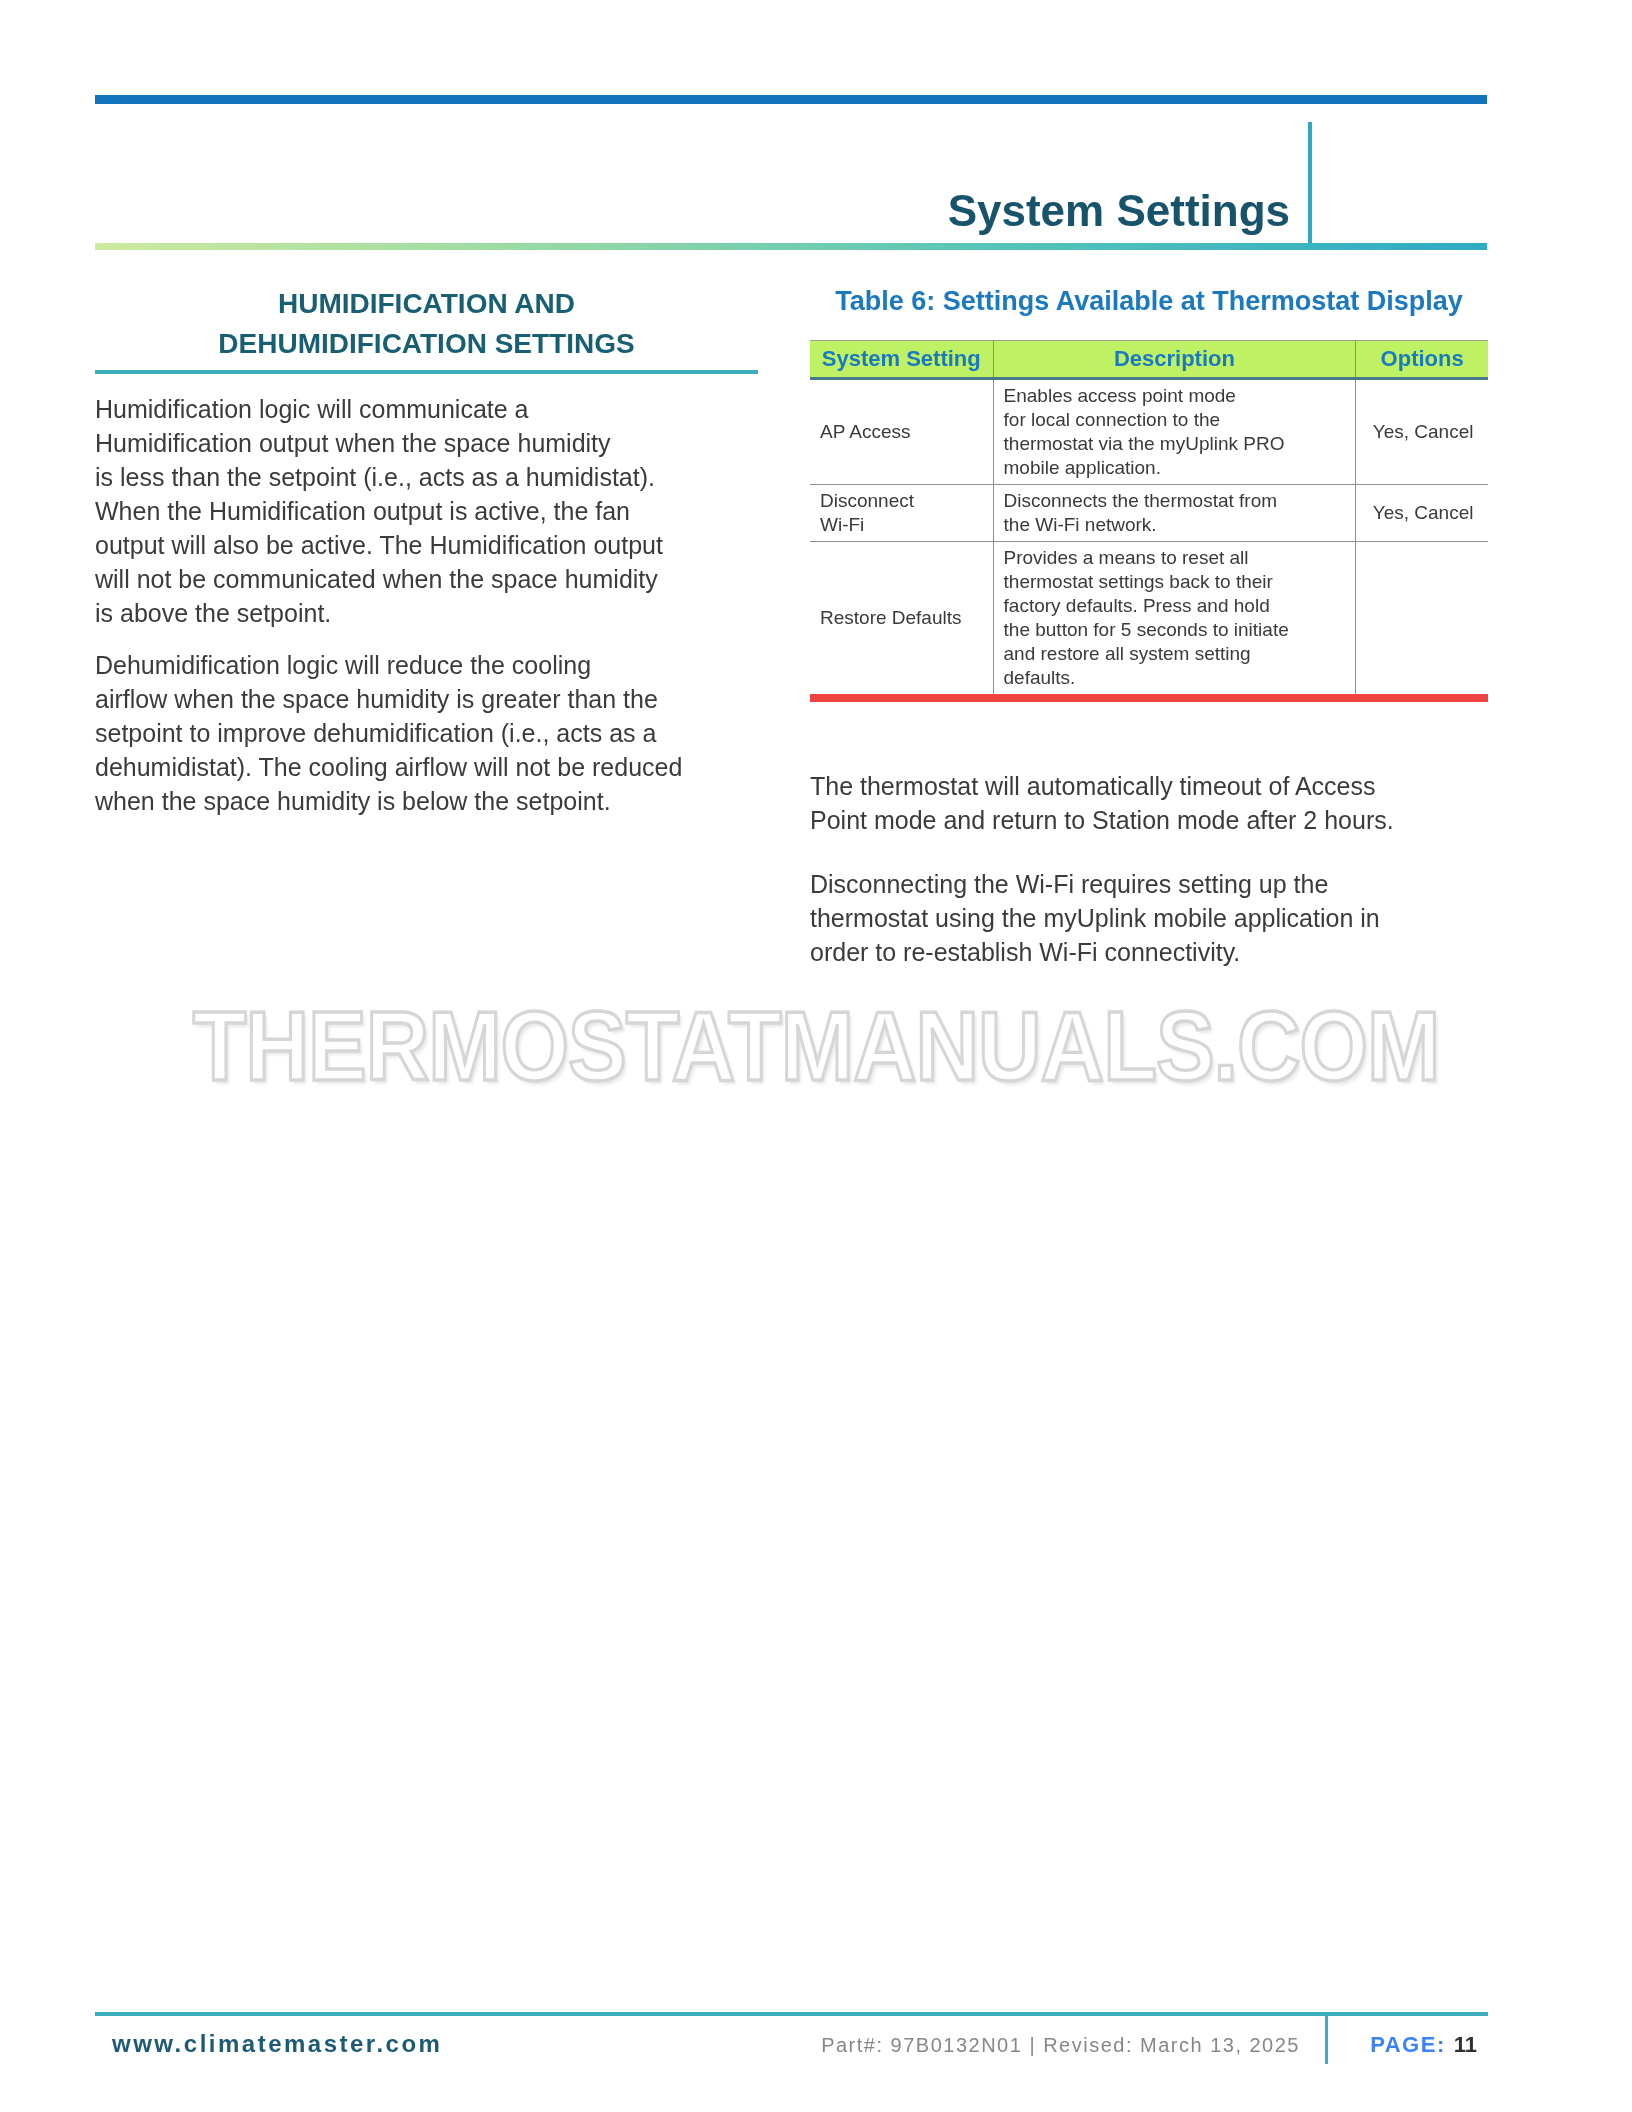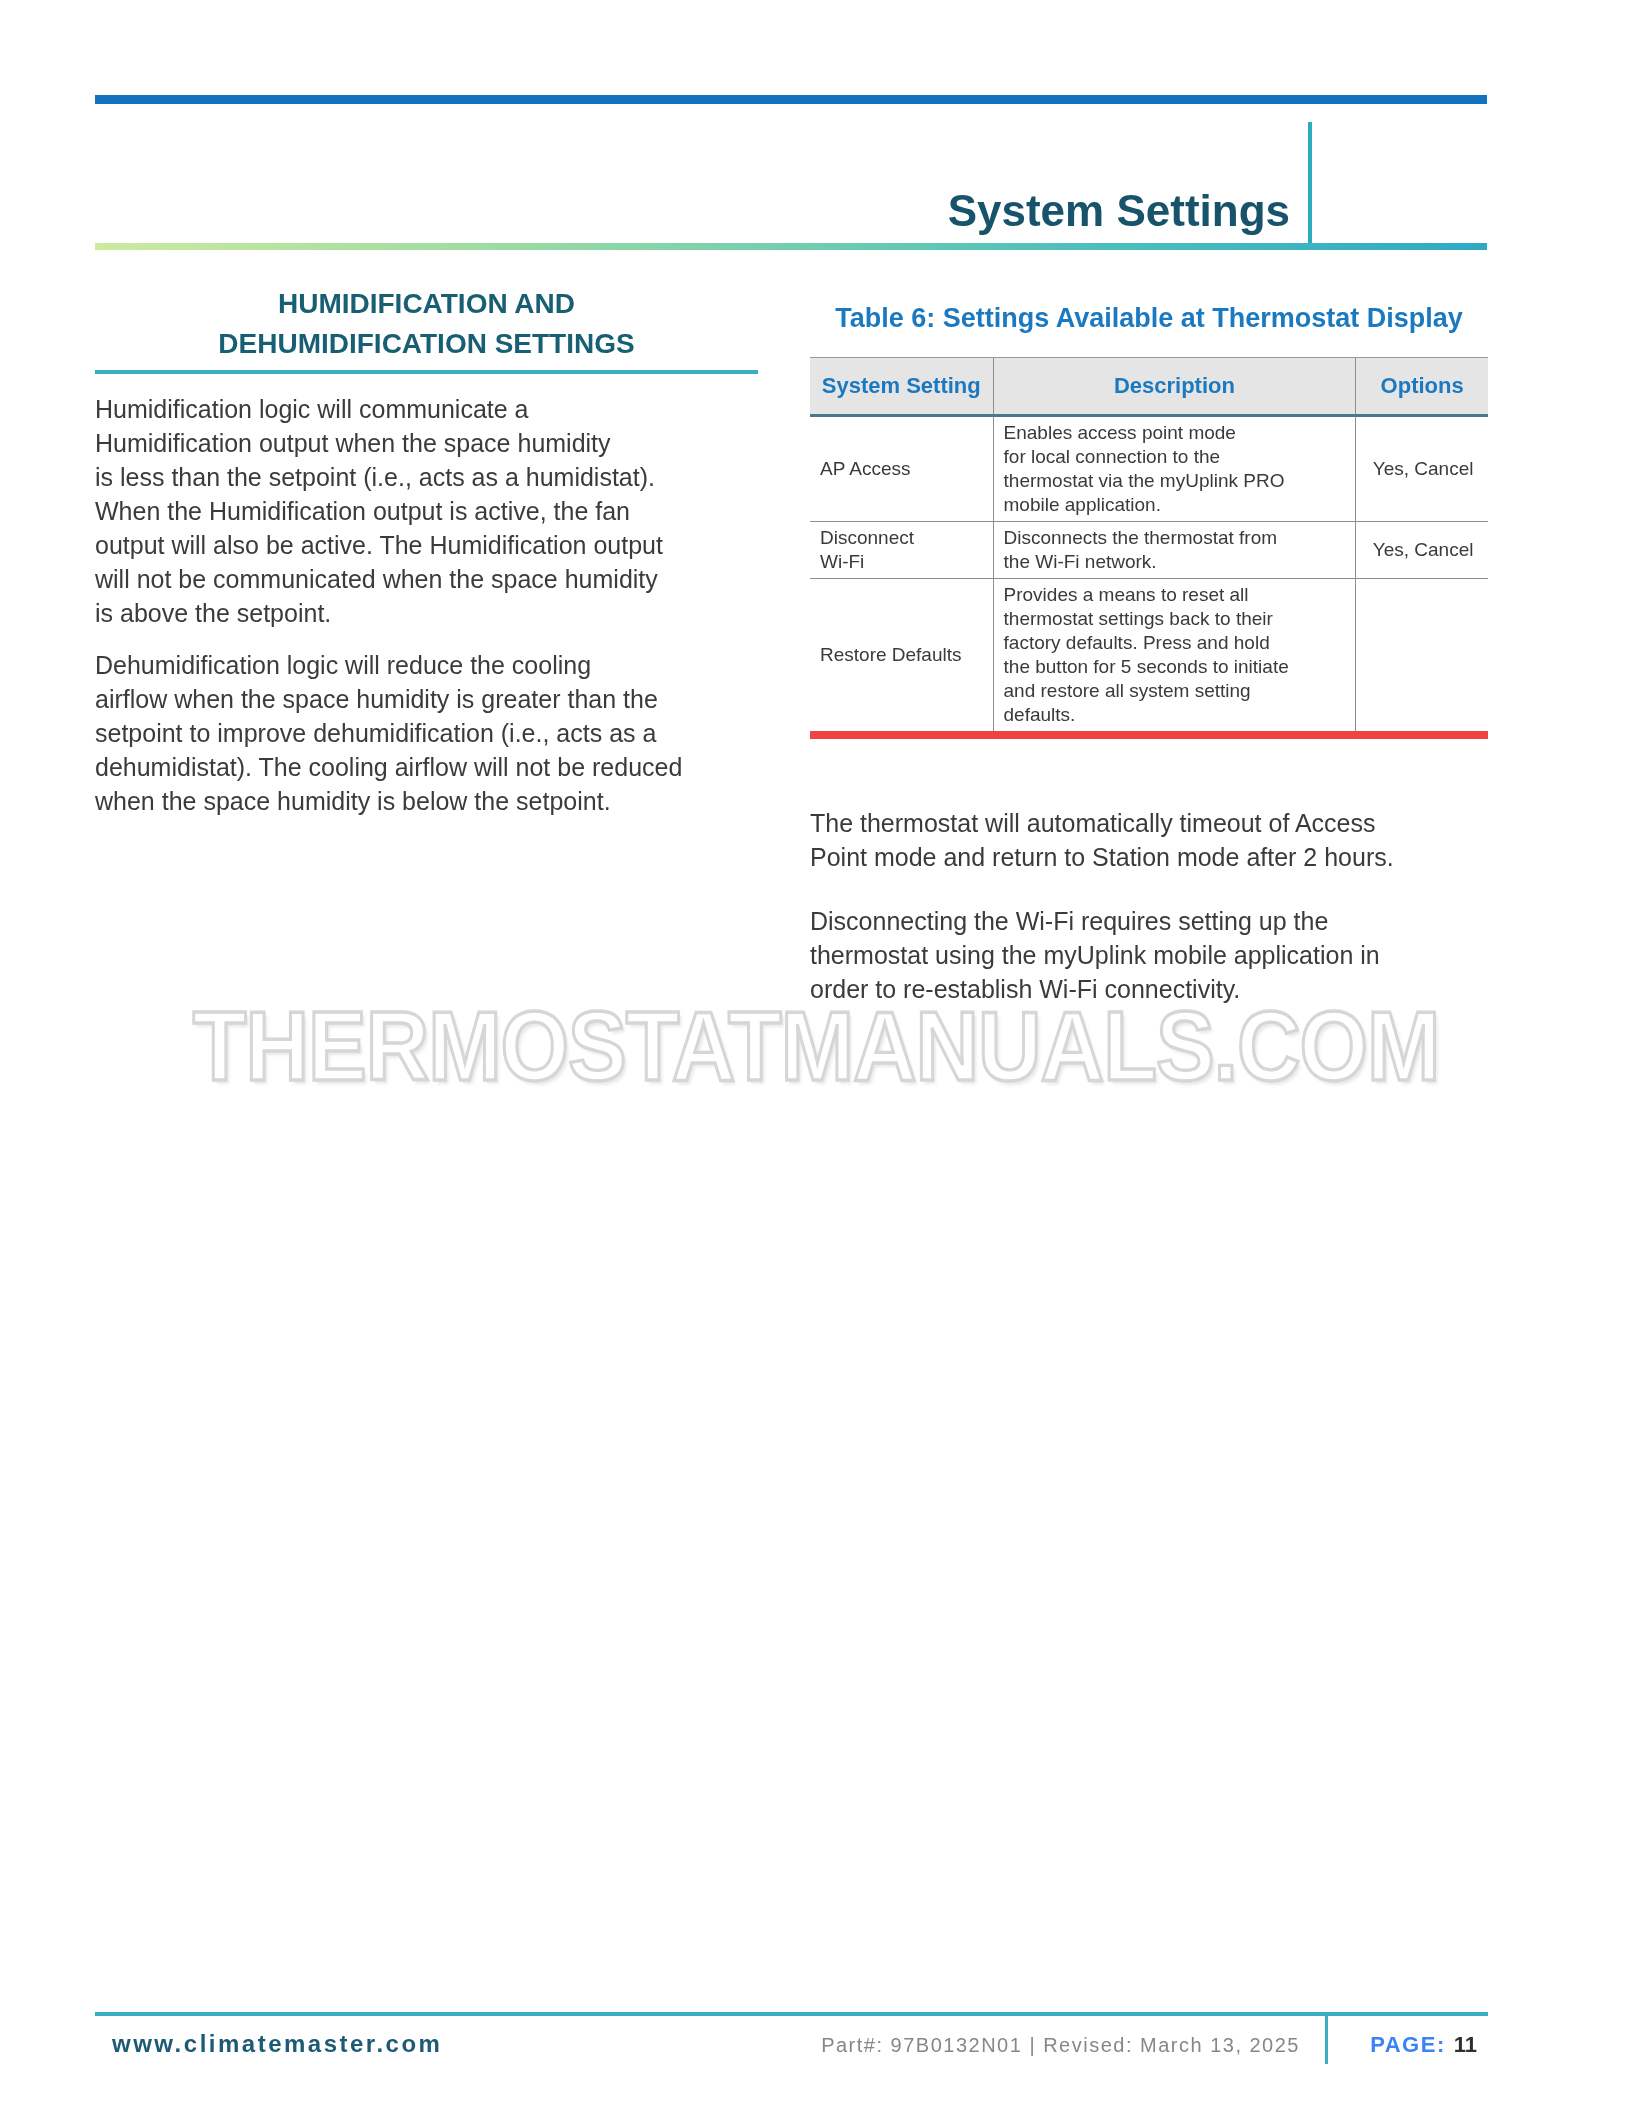--- a/index.html
+++ b/index.html
@@ -72,43 +72,43 @@
     margin: 18px 0 0 0;
     font-size: 25px;
     line-height: 34px;
     color: #3B3B3B;
     white-space: pre-line;
   }
   .body-par + .body-par { }
   
   .right-col {
     position: absolute;
-    left: 810px; top: 299px;
+    left: 810px; top: 282px;
     width: 678px;
   }
   .table-title {
     margin: 4px 0 0 0;
     font-size: 27px;
     font-weight: bold;
     text-align: center;
     color: #1B79C0;
   }
   table.settings-table {
     margin-top: 23px;
     width: 678px;
     border-collapse: collapse;
     table-layout: fixed;
   }
   .settings-table th {
-    background: #e5e5e5;
+    background: #bef264;
     color: #1B79C0;
     font-size: 22px;
     font-weight: bold;
     text-align: center;
-    padding: 15px 4px;
+    padding: 5px 4px;
     border-top: 1px solid #9a9a9a;
     border-bottom: 3px solid #4C7988;
   }
   .settings-table td {
     font-size: 19px;
     line-height: 24px;
     color: #3A3A3A;
     padding: 4px 8px 4px 10px;
     vertical-align: middle;
     border-bottom: 1px solid #8f8f8f;

